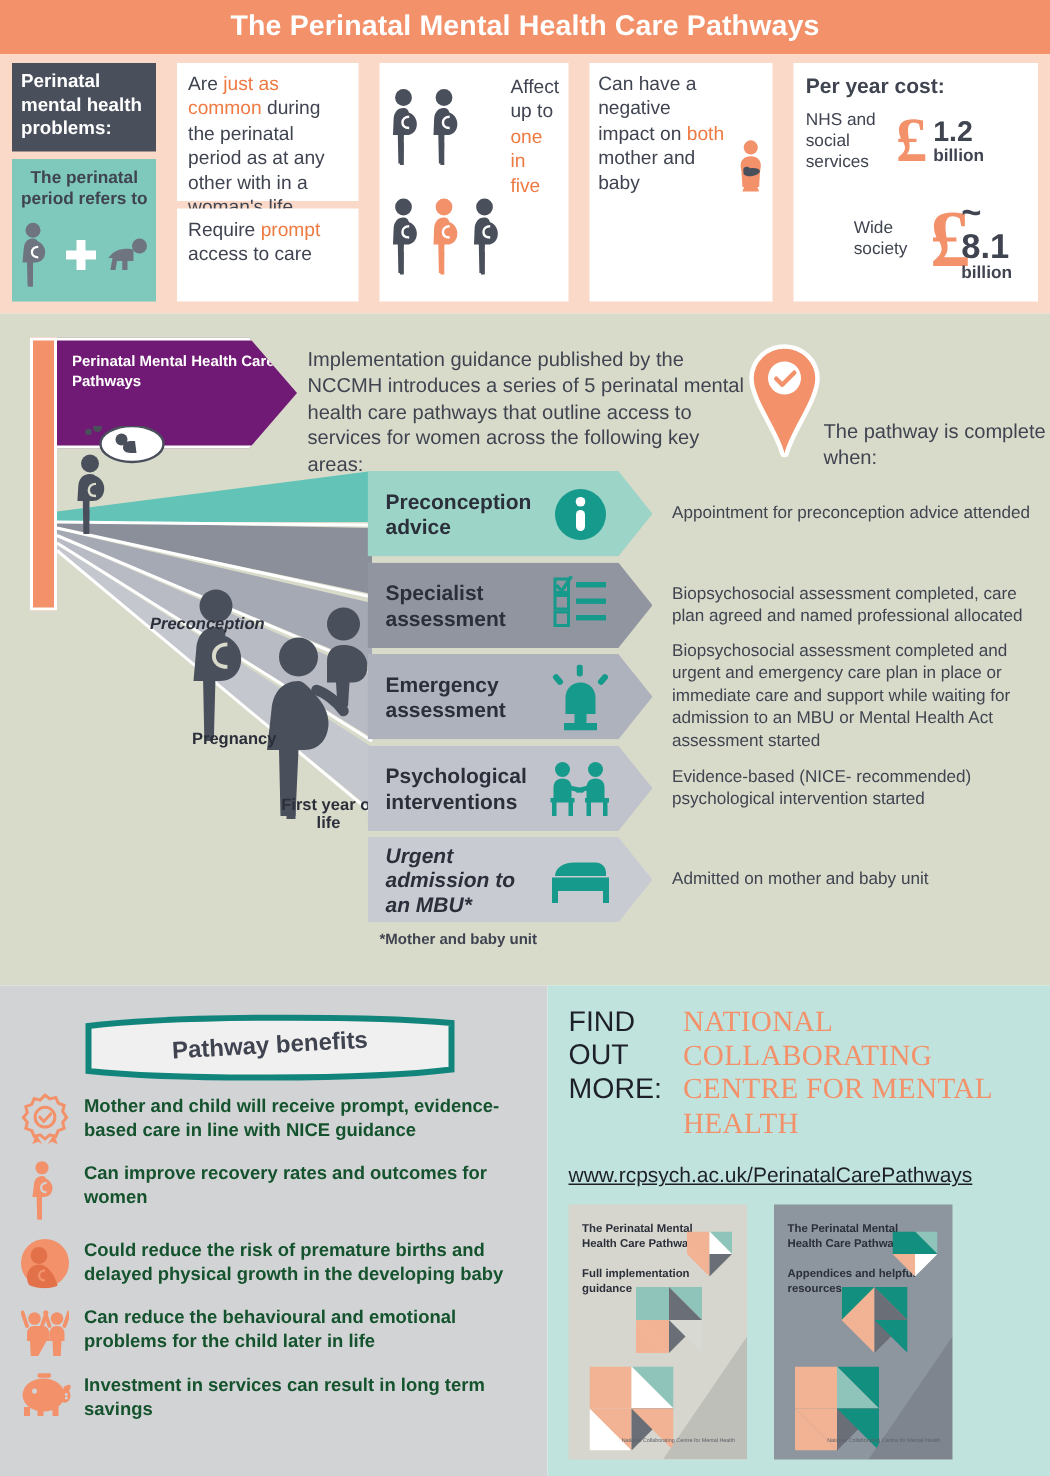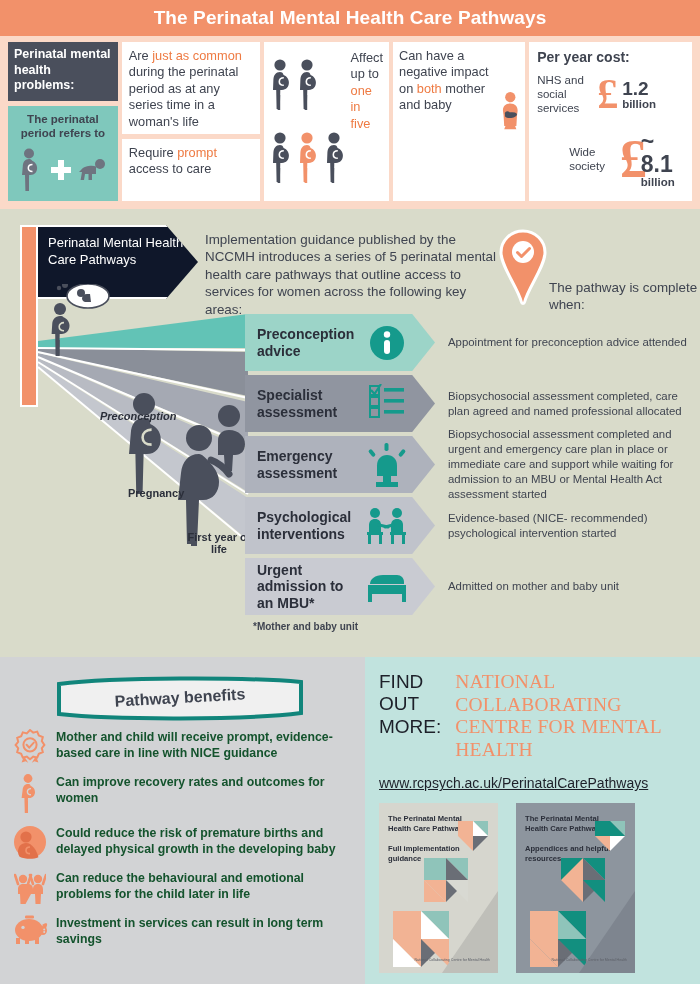--- a/index.html
+++ b/index.html
@@ -25,21 +25,21 @@
     font-size: 19px;
     font-weight: bold;
     letter-spacing: .1px;
   }
 
   
   .stats-band {
     background: #FBD9C8;
     padding: 6px 8px 8px 8px;
     display: flex;
-    gap: 4px;
+    gap: 14px;
     height: 173px;
   }
   .stat-col { display: flex; flex-direction: column; gap: 5px; }
 
   
   .col1 { width: 118px; }
   .dark-box {
     background: #4A4F5C;
     color: #ffffff;
     font-size: 12.5px;
@@ -118,22 +118,22 @@
     padding: 0;
   }
   .orange-bar {
     position: absolute; left: 20px; top: 16px;
     width: 18px; height: 182px; background: #F2916A;
     border: 2px solid #ffffff;
   }
   .pathway-tag {
     position: absolute; left: 38px; top: 16px;
     width: 160px; height: 74px;
-    background: #0f172a;
-    color: #ffffff; font-weight: normal; font-size: 13px;
+    background: #701a75;
+    color: #ffffff; font-weight: bold; font-size: 10px;
     line-height: 1.3;
     padding: 8px 10px;
     clip-path: polygon(0 0, 80% 0, 100% 50%, 80% 100%, 0 100%);
     border-top: 2px solid #fff; border-bottom: 2px solid #fff;
   }
   .intro-text {
     position: absolute; left: 205px; top: 22px; width: 292px;
     font-size: 13.4px; line-height: 1.30; color: #3f4450;
   }
   .pin-wrap { position: absolute; left: 497px; top: 20px; }
@@ -234,21 +234,21 @@
         <svg width="30" height="24" viewBox="0 0 30 24">
           <circle cx="23" cy="6" r="5" fill="#6E7480"></circle>
           <path d="M4 12c3-4 11-5 15-3.5V16h-4v6h-3.5v-6H8l-1 6H3.6L5 14H2z" fill="#6E7480"></path>
         </svg>
       </div>
     </div>
   </div>
 
   <div class="stat-col col2">
     <div class="white-box wb-top">
-      <span>Are </span><span class="hl">just as common</span><span> during the perinatal period as at any series time in a woman's life</span>
+      <span>Are </span><span class="hl">just as common</span><span> during the perinatal period as at any other with in a woman's life</span>
     </div>
     <div class="white-box wb-bot">
       <span>Require </span><span class="hl">prompt</span><span> access to care</span>
     </div>
   </div>
 
   <div class="stat-col col3">
     <div class="card-full">
       <div class="preg-grid">
         <div class="preg-row">
@@ -458,21 +458,21 @@
             <rect x="26" y="26" width="3" height="11" fill="#159A8C"></rect>
             <rect x="37" y="26" width="3" height="11" fill="#159A8C"></rect>
             <rect x="25" y="25" width="16" height="3" fill="#159A8C"></rect>
           </svg>
         </div>
       </div>
       <div class="prow-desc">Evidence-based (NICE- recommended) psychological intervention started</div>
     </div>
 
     <div class="prow">
-      <div class="prow-chev" style="background:#C9CBD2;">
+      <div class="prow-chev" style="background:#C9CBD2;font-style:italic;">
         <div class="prow-label">Urgent admission to an MBU*</div>
         <div class="prow-icon">
           <svg width="42" height="32" viewBox="0 0 42 32">
             <path d="M4 13c0-5 5-9 13-9h14c4 0 7 3 7 7v2z" fill="#159A8C"></path>
             <rect x="2" y="14" width="38" height="9" fill="#159A8C"></rect>
             <rect x="2" y="23" width="4" height="8" fill="#159A8C"></rect>
             <rect x="36" y="23" width="4" height="8" fill="#159A8C"></rect>
           </svg>
         </div>
       </div>

